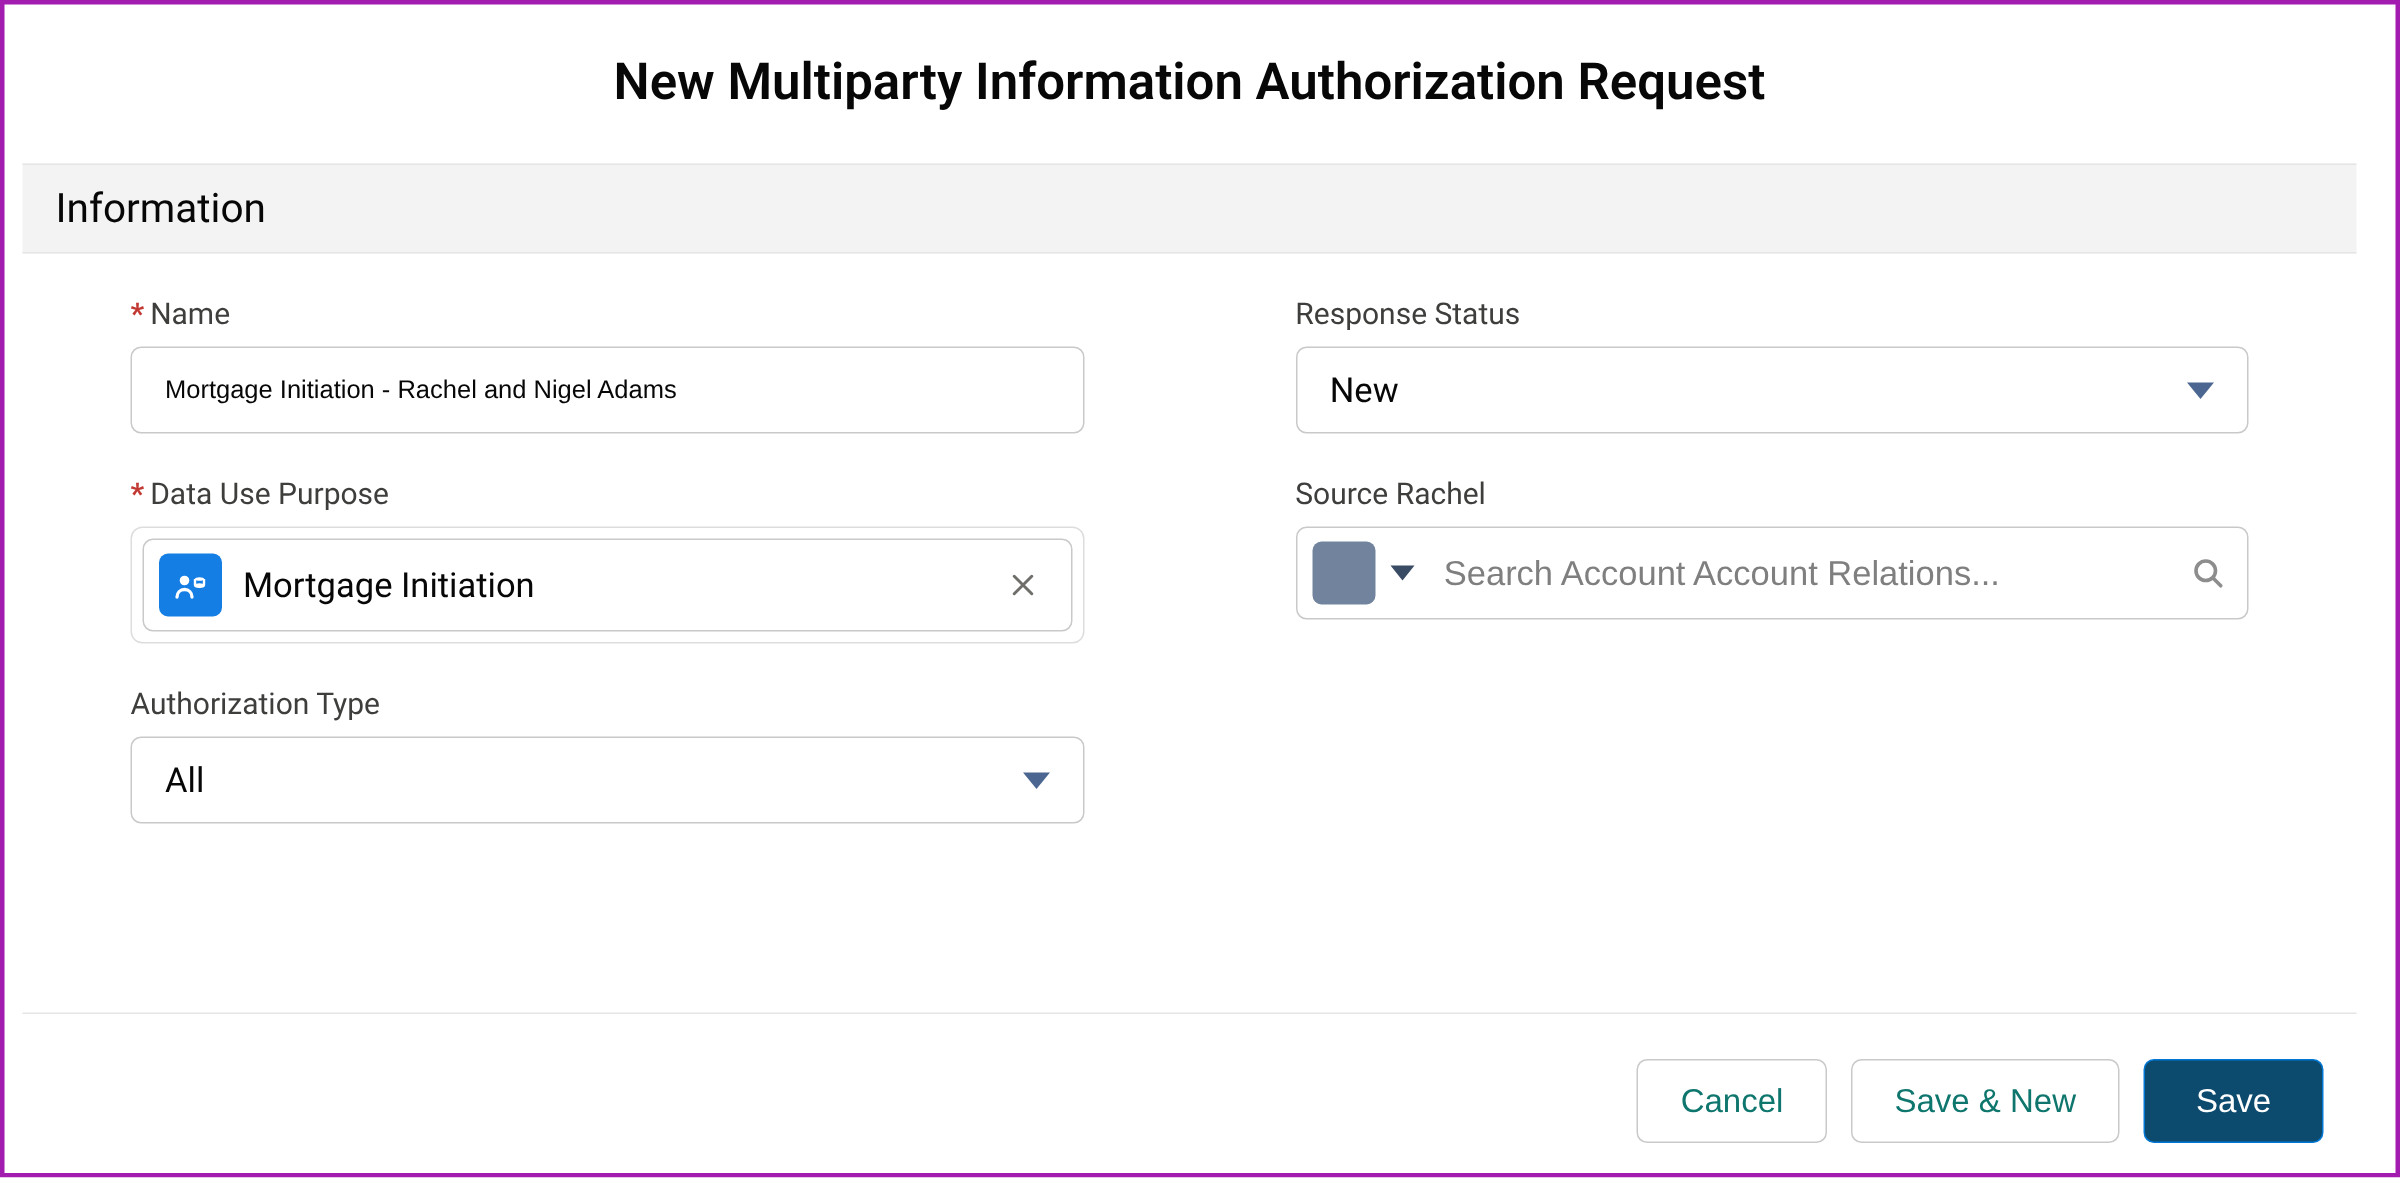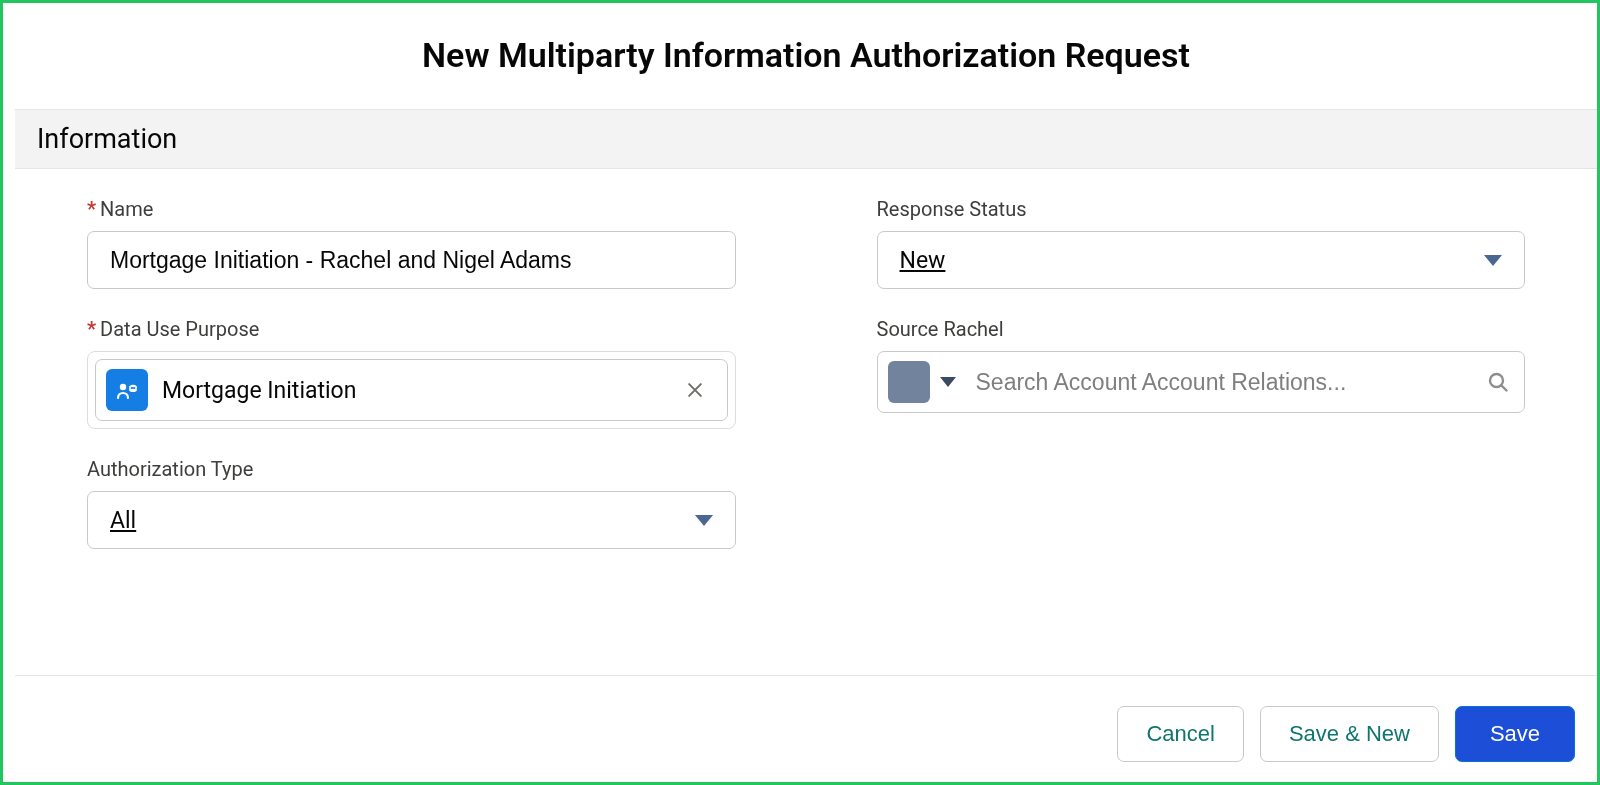--- a/index.html
+++ b/index.html
@@ -5,22 +5,22 @@
   * { box-sizing: border-box; margin: 0; padding: 0; }
   html, body { width: 100%; height: 100%; }
   body {
     font-family: -apple-system, BlinkMacSystemFont, "Segoe UI", Roboto, "Helvetica Neue", Arial, sans-serif;
     background: #fff;
     color: #181818;
   }
   .frame {
     width: 1600px;
     height: 785px;
-    border: 3px solid #22c55e;
-    padding: 10px 0 12px 12px;
+    border: 3px solid #a21caf;
+    padding: 10px 26px 12px 12px;
     display: flex;
     flex-direction: column;
   }
   .dialog-title {
     text-align: center;
     font-size: 34px;
     font-weight: 600;
     padding: 22px 0 34px 0;
     color: #080707;
   }
@@ -52,41 +52,40 @@
     display: block;
   }
   .req-star {
     color: #c23934;
     margin-right: 4px;
     font-weight: 700;
   }
   .text-input {
     width: 100%;
     height: 58px;
-    font-size: 23px;
+    font-size: 17px;
     padding: 0 22px;
     border: 1px solid #c9c9c9;
     border-radius: 7px;
     background: #fff;
     color: #080707;
   }
   .select {
     width: 100%;
     height: 58px;
     border: 1px solid #c9c9c9;
     border-radius: 7px;
     background: #fff;
     display: flex;
     align-items: center;
     padding: 0 22px;
     font-size: 23px;
     color: #080707;
     position: relative;
     cursor: pointer;
-    text-decoration: underline;
   }
   .select .caret {
     margin-left: auto;
     width: 0; height: 0;
     border-left: 9px solid transparent;
     border-right: 9px solid transparent;
     border-top: 11px solid #4b6690;
   }
   
   .lookup-container {
@@ -183,21 +182,21 @@
     font-weight: 400;
     cursor: pointer;
     display: inline-flex;
     align-items: center;
     justify-content: center;
     border: 1px solid #c9c9c9;
     background: #fff;
     color: #0f766e;
   }
   .btn.primary {
-    background: #1d4ed8;
+    background: #0c4a6e;
     border-color: #0176d3;
     color: #fff;
     min-width: 120px;
   }
 </style>
 </head>
 <body>
 
 <div class="frame">
 

